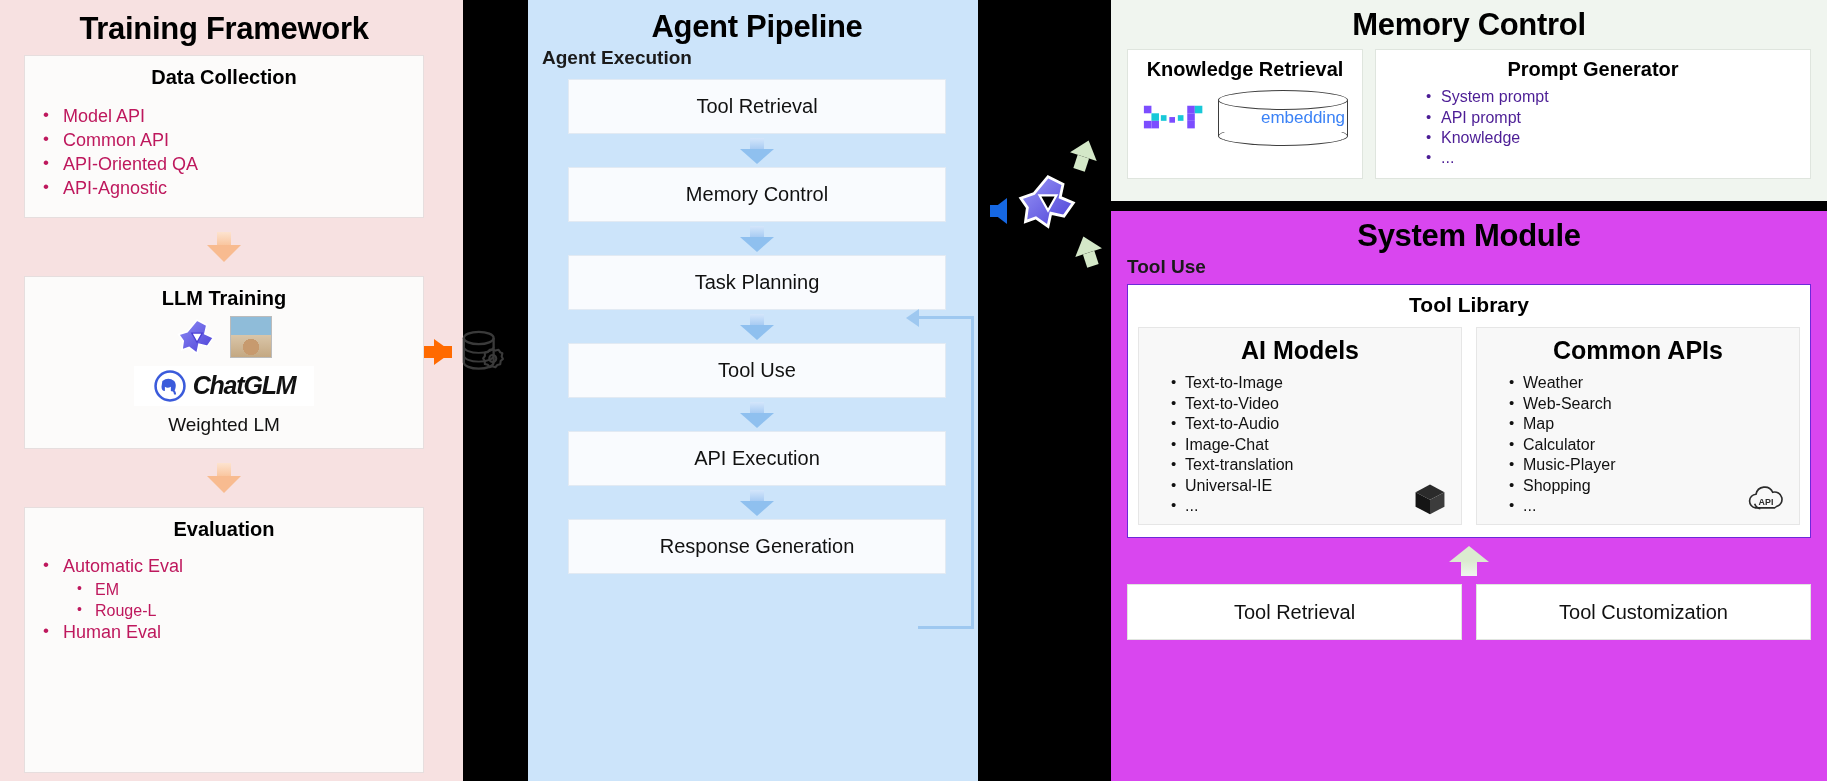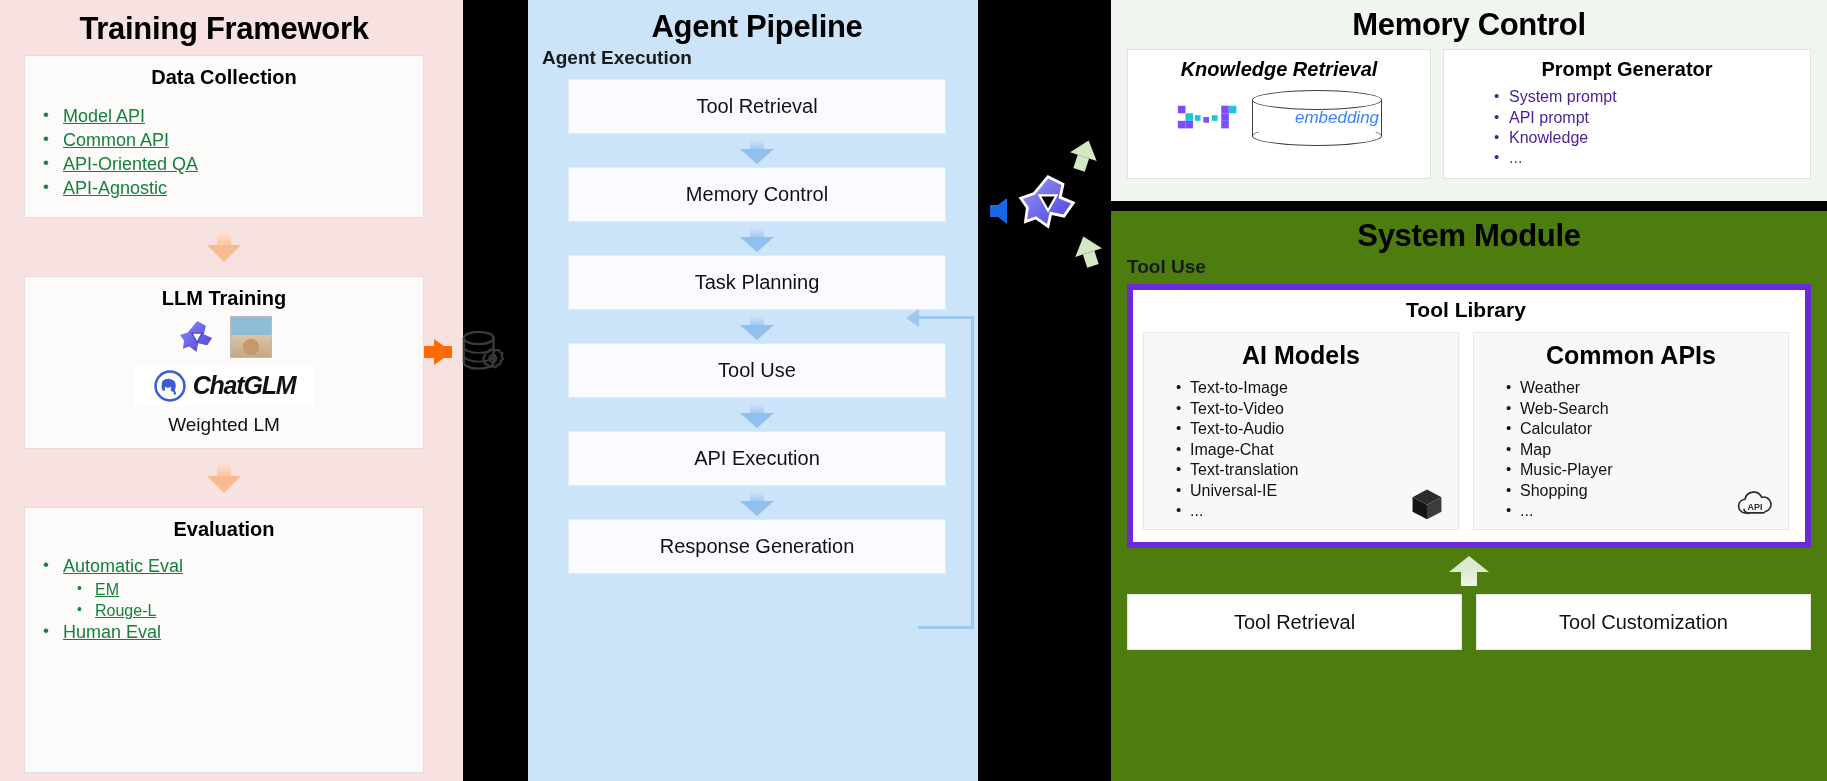--- a/index.html
+++ b/index.html
@@ -46,23 +46,22 @@
   }
   .card-title {
     font-size: 20px;
     font-weight: bold;
     text-align: center;
     color: #000;
   }
   .bullets {
     list-style: none;
     font-size: 18px;
-    color: #15803d;
+    color: #be185d;
     line-height: 1.33;
-    text-decoration: underline;
   }
   .bullets li { position: relative; padding-left: 30px; }
   .bullets li::before {
     content: "\2022";
     position: absolute; left: 10px; top: -1px;
     font-size: 17px;
   }
   .bullets .sub { padding-left: 62px; font-size: 16px; }
   .bullets .sub::before { left: 44px; font-size: 14px; top: 0px; }
   .pk-arrow {
@@ -286,21 +285,21 @@
     padding: 6px 16px 8px 16px;
   }
   .mem-row {
     display: flex; gap: 12px; margin-top: 6px;
   }
   .mem-card {
     background: #ffffff;
     border: 1px solid #dfe5de;
     padding: 8px 10px 10px 10px;
   }
-  .mem-card.kr { width: 304px; font-style: italic; }
+  .mem-card.kr { width: 236px; }
   .mem-card.pg { flex: 1; }
   .kr-visual {
     display: flex; align-items: center; justify-content: center;
     gap: 10px; margin-top: 12px;
   }
   .dots-logo { width: 66px; height: 36px; }
   .cylinder {
     width: 130px; height: 50px;
     position: relative;
     display: flex; align-items: center; justify-content: center;
@@ -334,29 +333,29 @@
   .mem-bullets li { position: relative; padding-left: 15px; }
   .mem-bullets li::before {
     content: "\2022"; position: absolute; left: 0; top: -1px; font-size: 15px;
   }
 
   
   .panel-system {
     position: absolute;
     left: 1111px; top: 211px;
     width: 716px; height: 570px;
-    background: #4d7c0f;
+    background: #d946ef;
     padding: 6px 16px 8px 16px;
     display: flex; flex-direction: column;
   }
   .tool-library {
     background: #ffffff;
-    border: 6px solid #6d28d9;
+    border: 1px solid #6d28d9;
     margin-top: 6px;
-    padding: 8px 16px 12px 10px;
+    padding: 8px 10px 12px 10px;
   }
   .tl-title {
     font-size: 21px; font-weight: bold; text-align: center; color: #000;
   }
   .tl-row { display: flex; gap: 14px; margin-top: 10px; }
   .tl-card {
     flex: 1;
     background: #f8f8f8;
     border: 1px solid #e6e6e6;
     padding: 8px 10px 8px 10px;
@@ -615,22 +614,22 @@
             <polygon points="3,12 20,21 20,38 3,29" fill="#151515"></polygon>
             <polygon points="37,12 20,21 20,38 37,29" fill="#3c3c3c"></polygon>
           </svg>
         </div>
 
         <div class="tl-card">
           <h4>Common APIs</h4>
           <ul class="tl-bullets">
             <li>Weather</li>
             <li>Web-Search</li>
+            <li>Map</li>
             <li>Calculator</li>
-            <li>Map</li>
             <li>Music-Player</li>
             <li>Shopping</li>
             <li>...</li>
           </ul>
           <svg class="apicloud-icon" viewBox="0 0 52 40">
             <path d="M13 31 a8.5 8.5 0 0 1 0.6 -16.9 a11 11 0 0 1 20.8 -2.4 a9 9 0 0 1 4.6 17.6 a9 9 0 0 1 -2.6 1.7 Z" fill="none" stroke="#2b2b2b" stroke-width="2"></path>
             <text x="26" y="27" font-family="Liberation Sans, sans-serif" font-size="11" font-weight="bold" fill="#2b2b2b" text-anchor="middle">API</text>
             <path d="M12 26 a9 9 0 0 0 7 6" fill="none" stroke="#2b2b2b" stroke-width="2"></path>
           </svg>
         </div>

